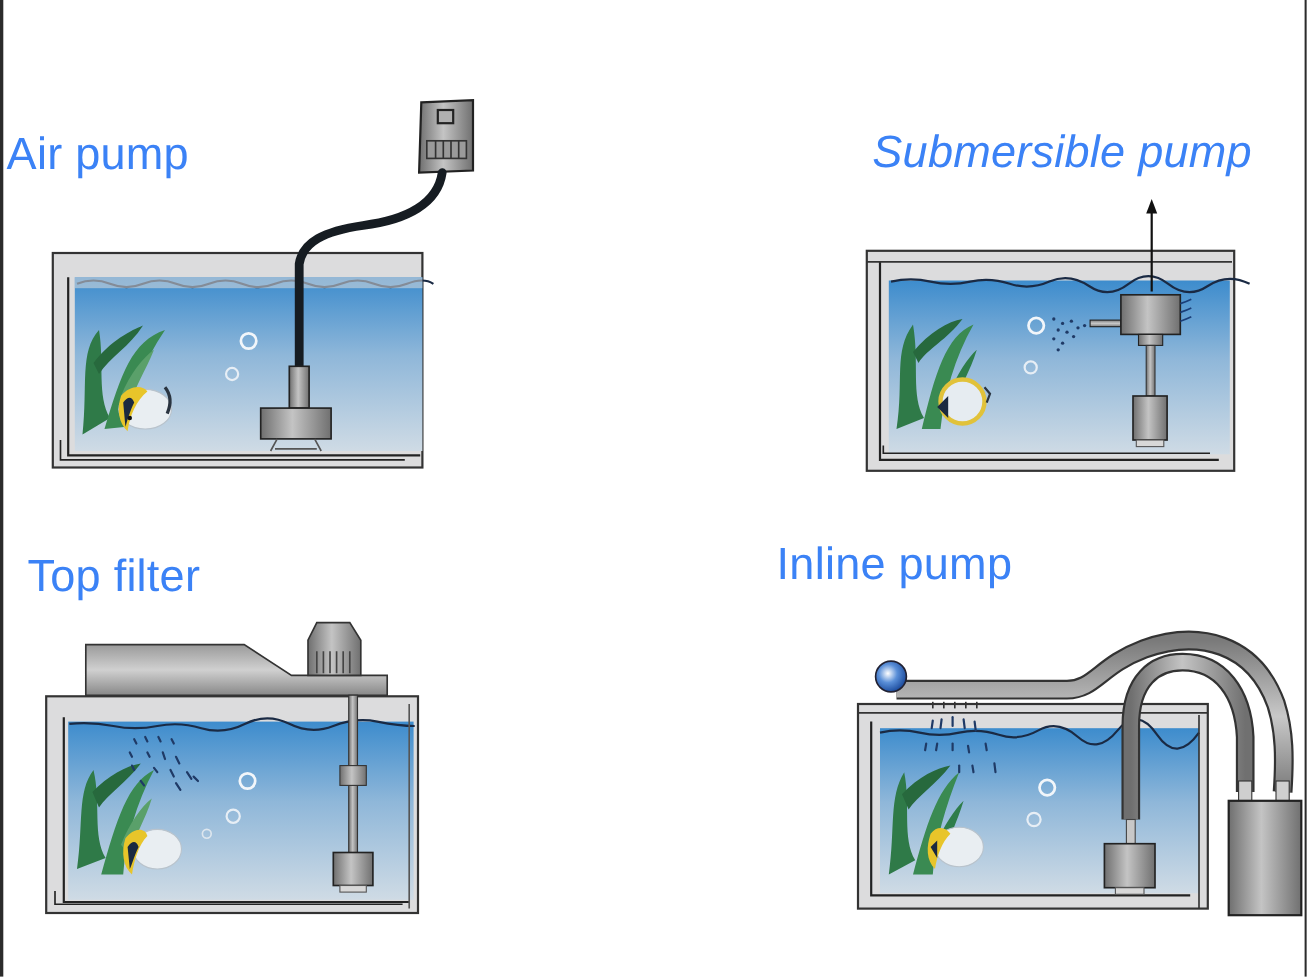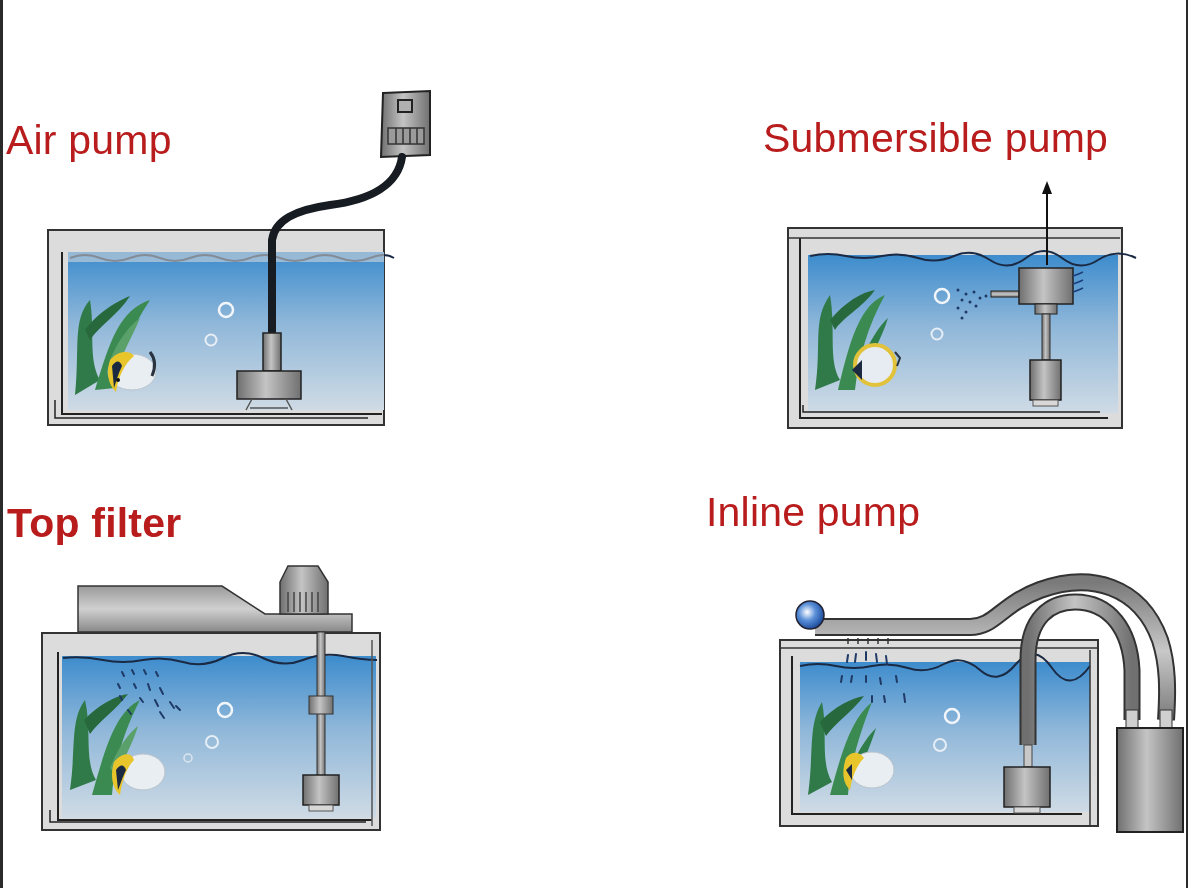--- a/index.html
+++ b/index.html
@@ -4,26 +4,26 @@
 <style>
   html, body { margin: 0; padding: 0; }
   body {
     width: 1188px; height: 888px; overflow: hidden; position: relative;
     background: #ffffff;
     font-family: "Liberation Sans", sans-serif;
   }
   .edge-left { position: absolute; left: 0; top: 0; width: 3px; height: 888px; background: #2b2b2b; }
   .edge-right { position: absolute; right: 0; top: 0; width: 2px; height: 888px; background: #2b2b2b; }
   .label {
-    position: absolute; color: #b91c1c; font-size: 41px; letter-spacing: 0.2px;
+    position: absolute; color: #3b82f6; font-size: 41px; letter-spacing: 0.2px;
     white-space: nowrap; line-height: 1;
   }
   #lbl-air { left: 6px; top: 120px; }
-  #lbl-sub { left: 763px; top: 118px; }
-  #lbl-top { left: 7px; top: 503px; font-weight: bold; }
+  #lbl-sub { left: 793px; top: 118px; font-style: italic; }
+  #lbl-top { left: 25px; top: 503px; }
   #lbl-inline { left: 706px; top: 492px; }
   svg.scene { position: absolute; left: 0; top: 0; }
 </style>
 </head>
 <body>
 
 <div class="edge-left"></div>
 <div class="edge-right"></div>
 
 <div class="label" id="lbl-air">Air pump</div>

